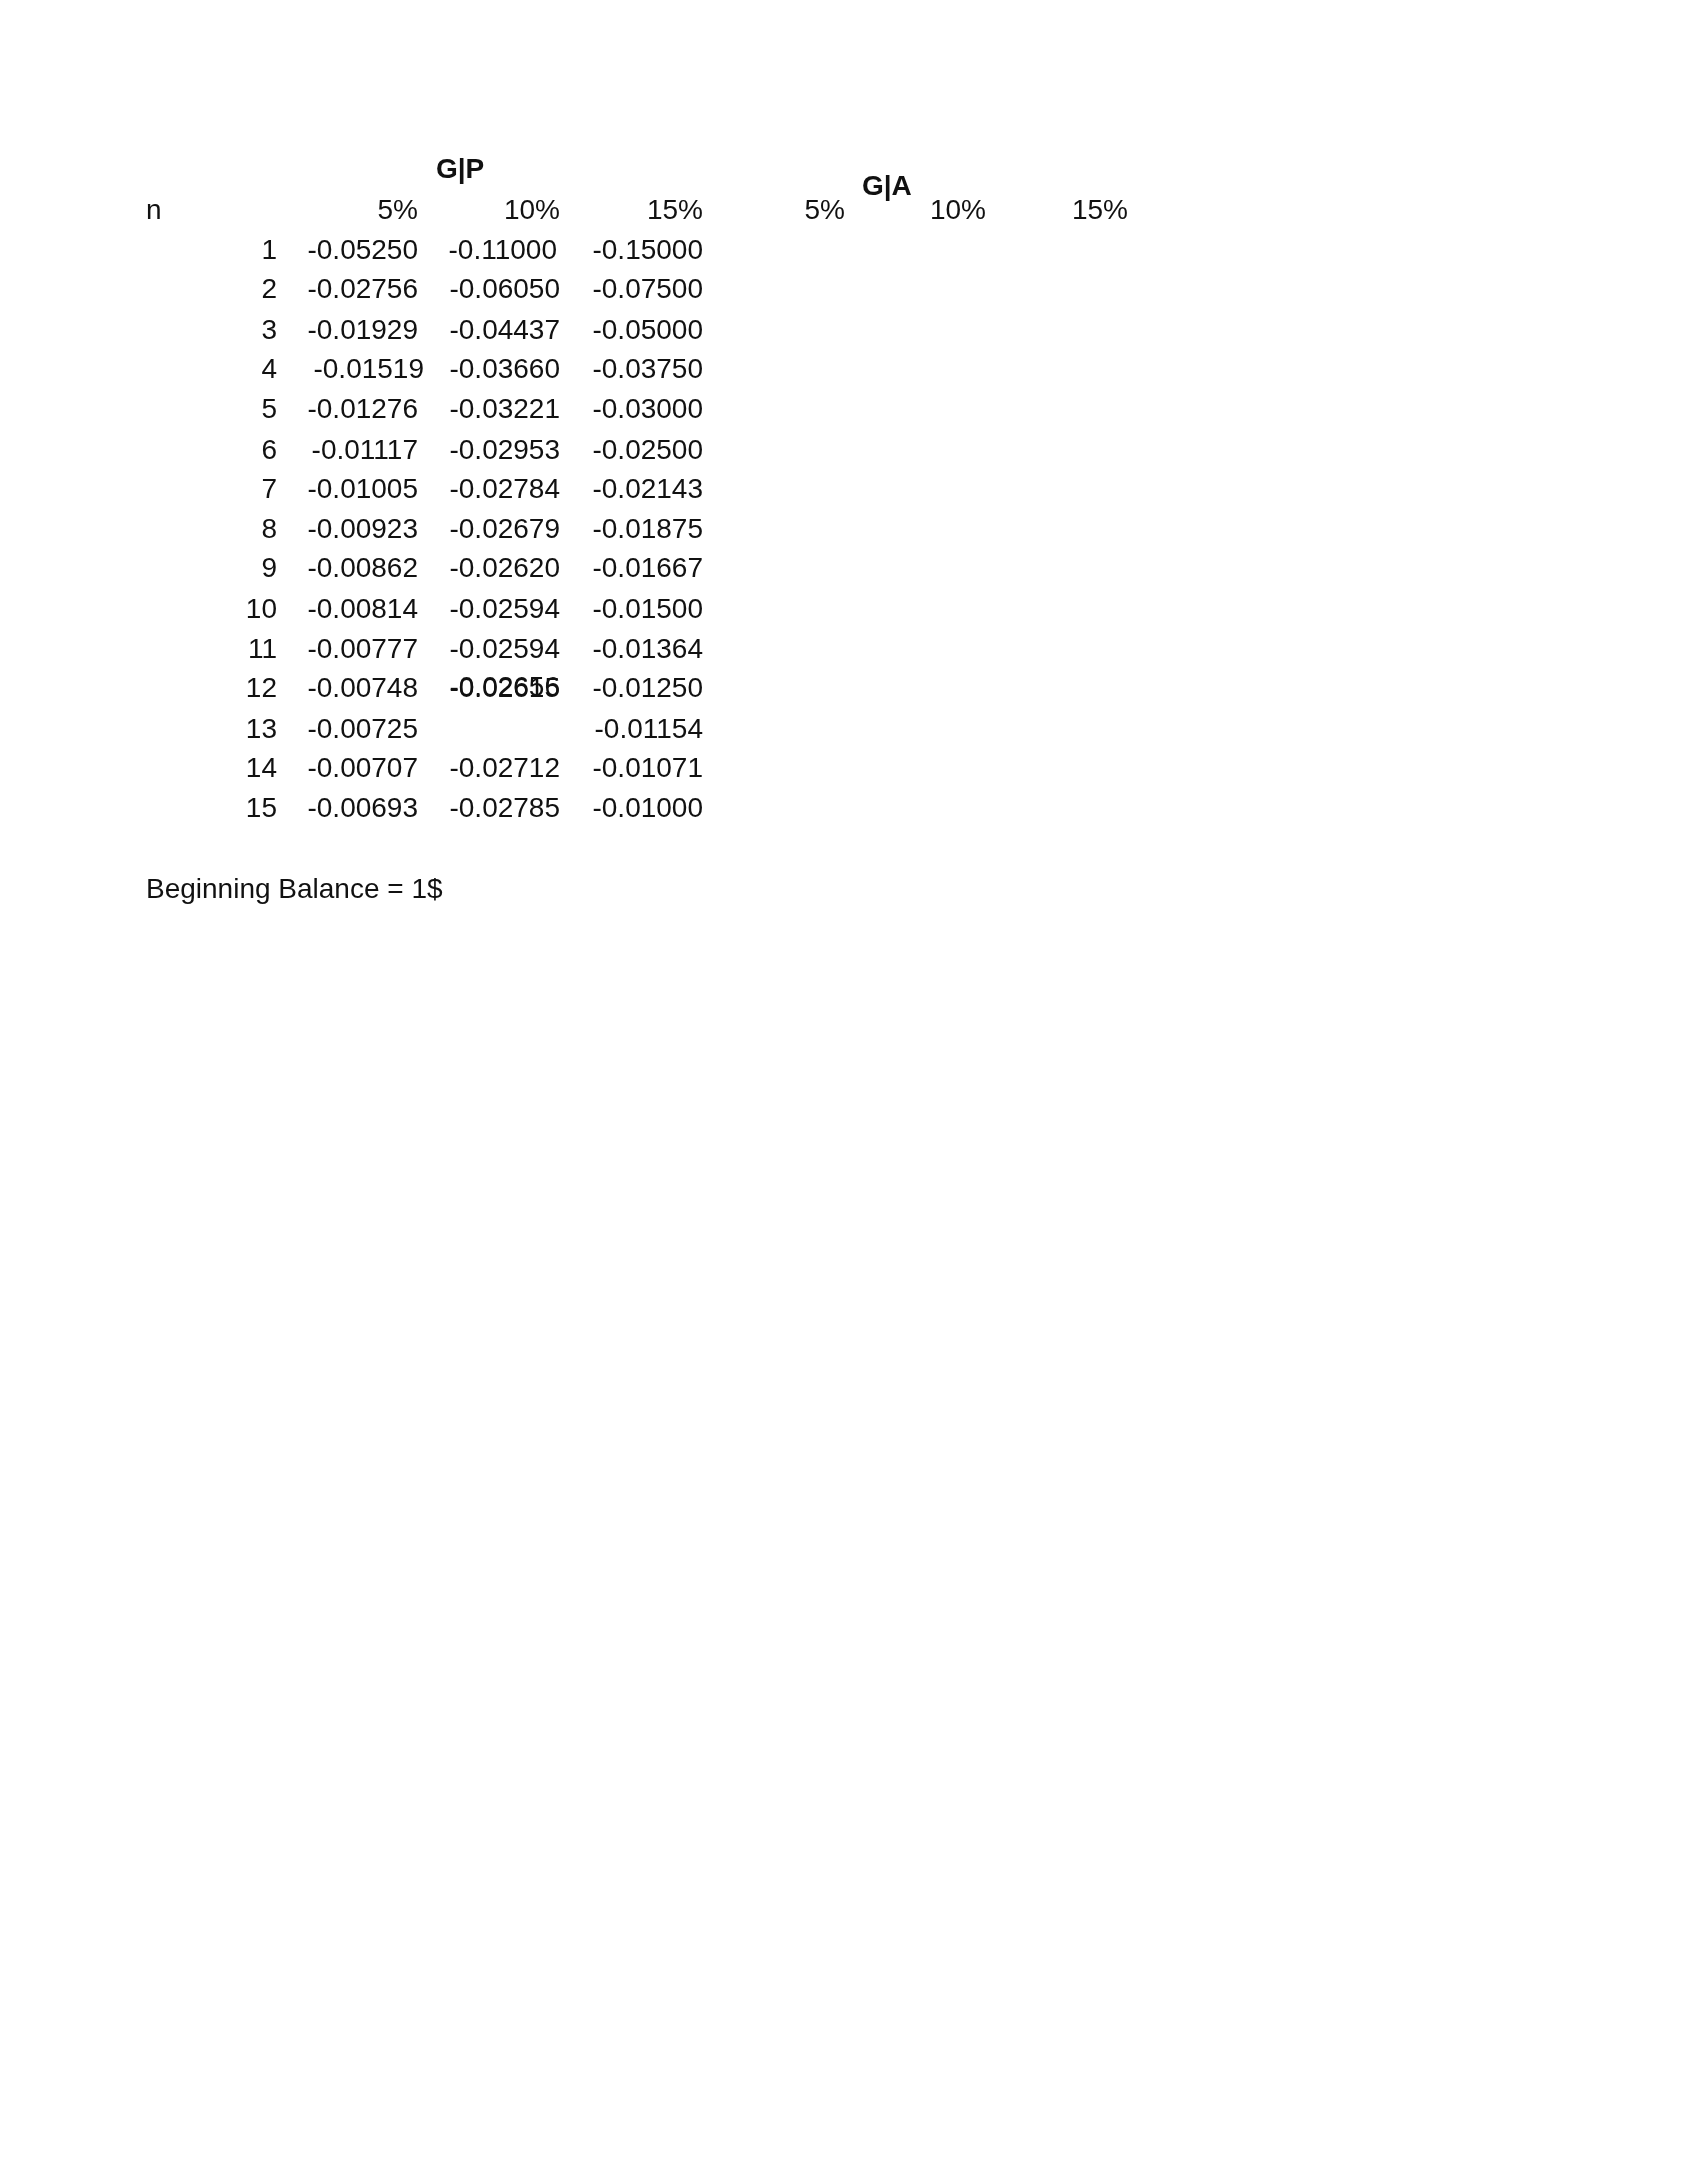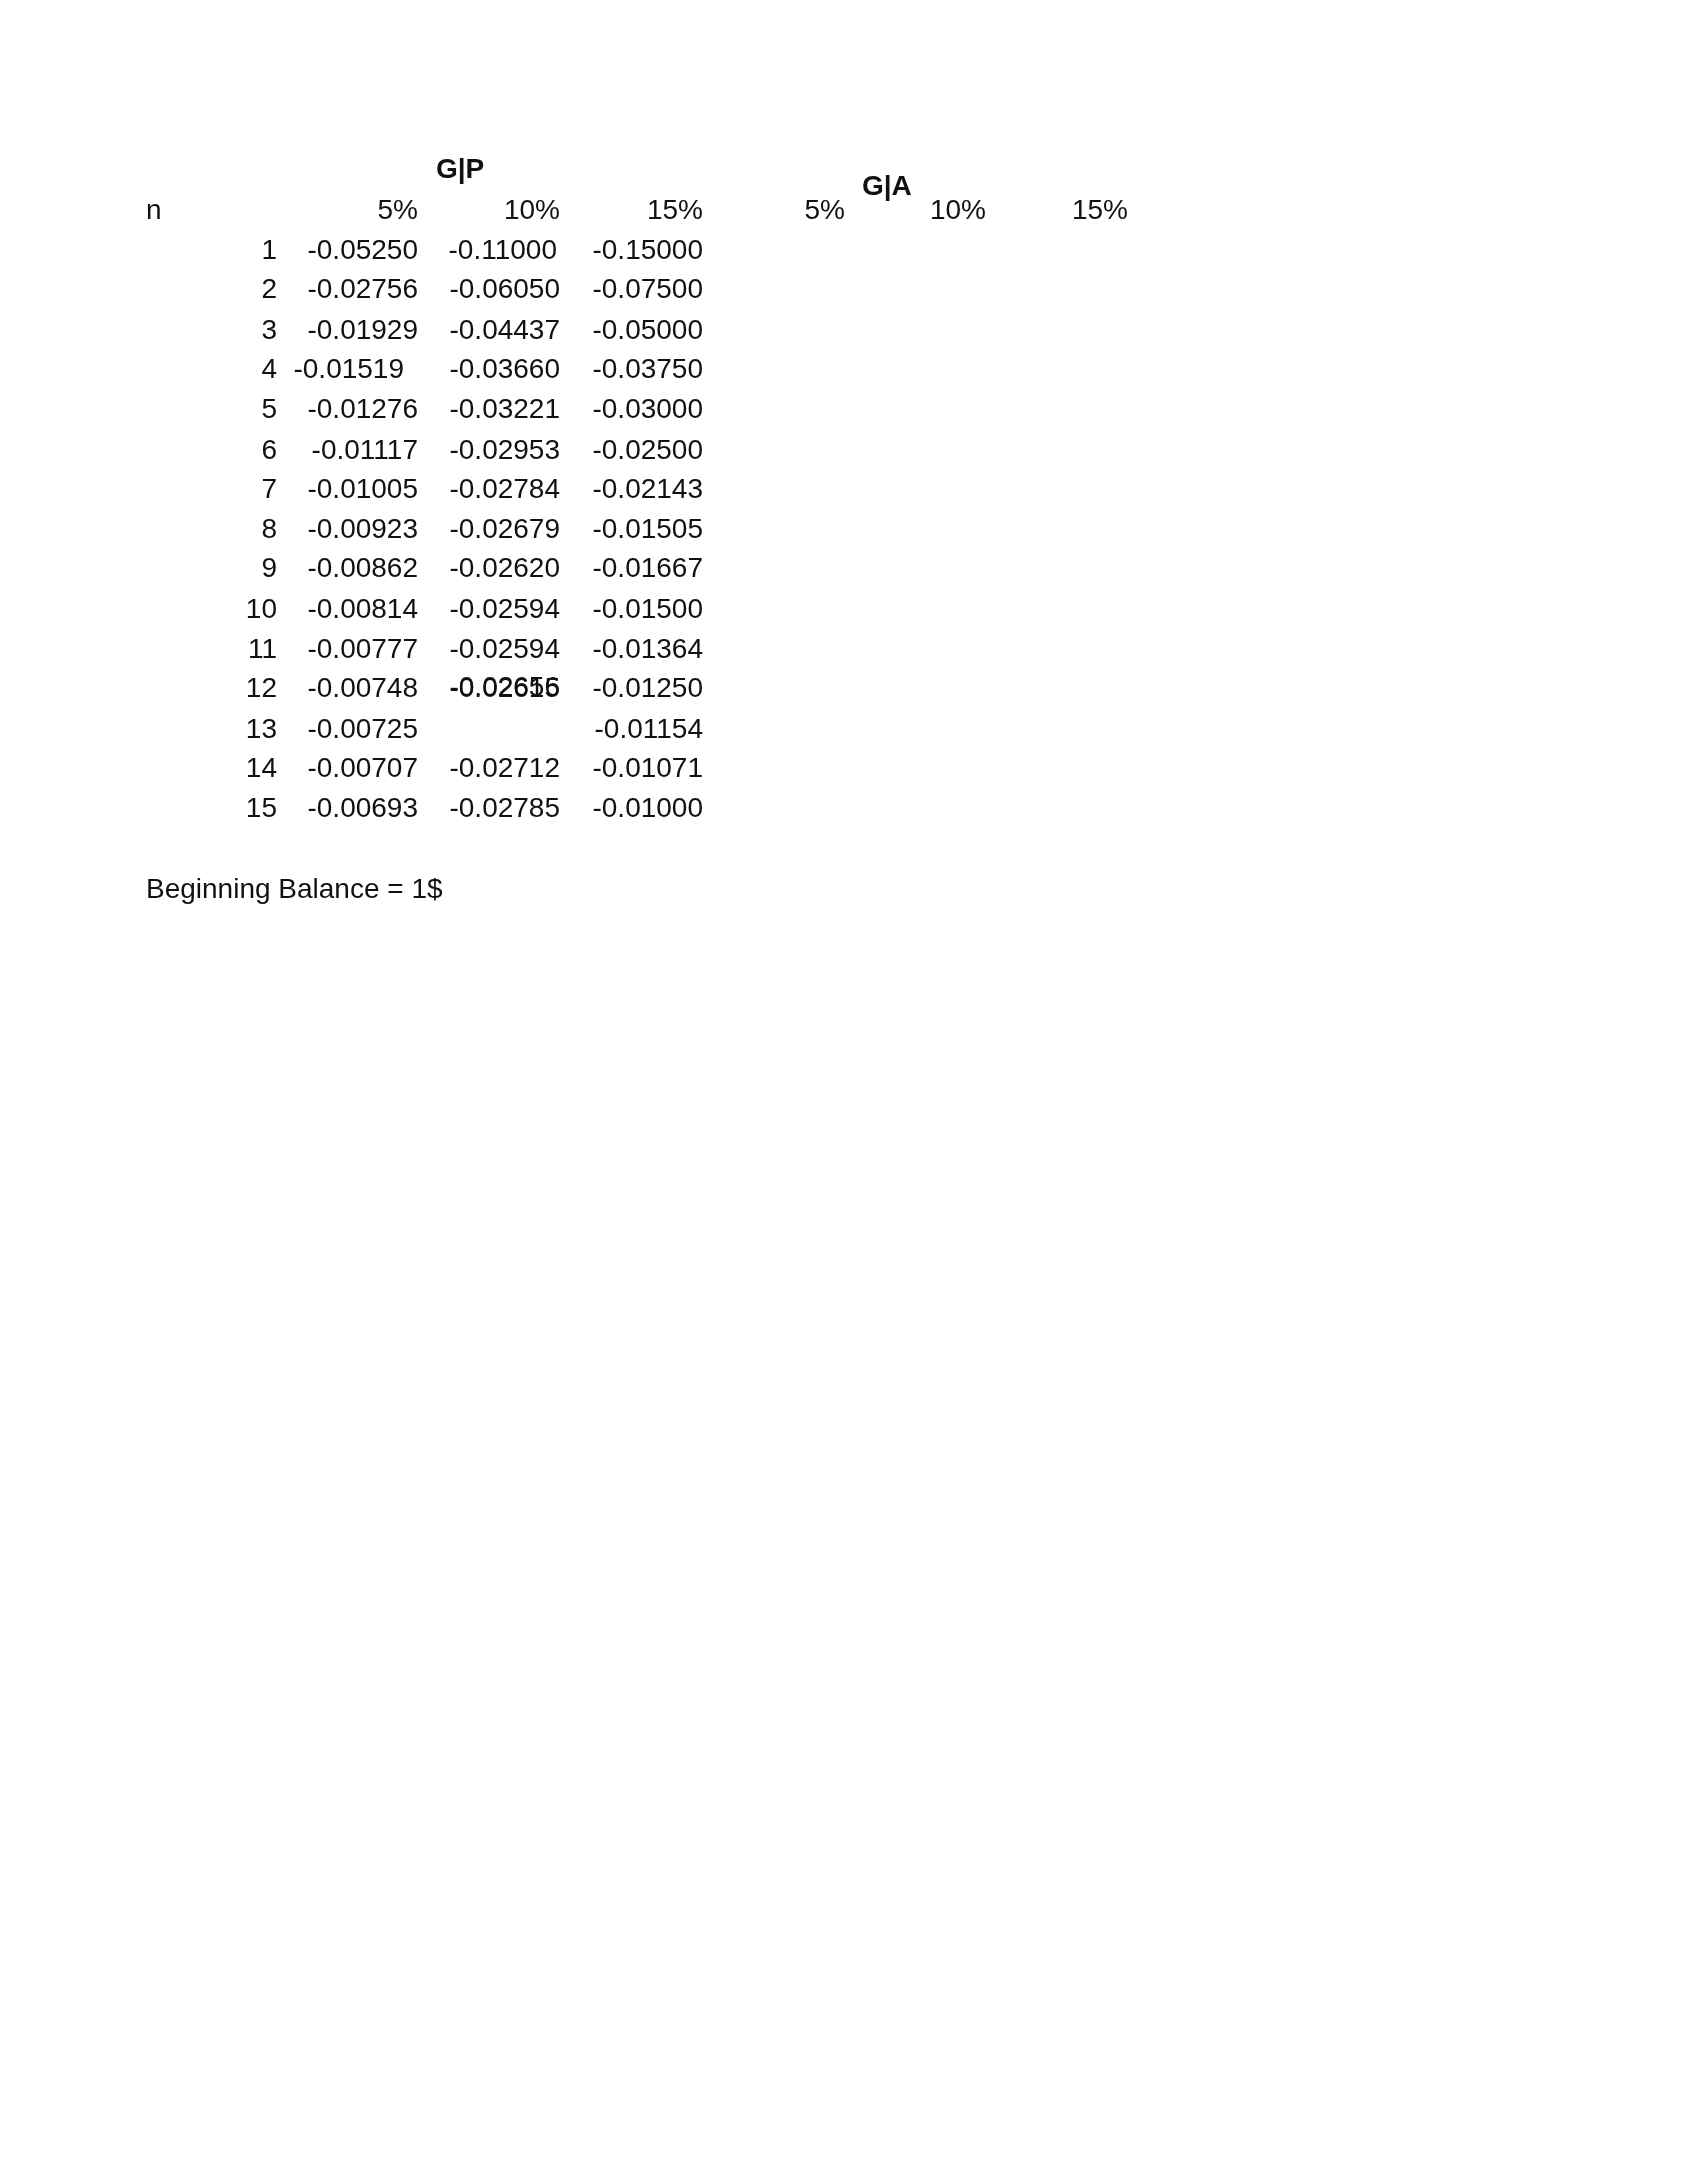--- a/index.html
+++ b/index.html
@@ -33,39 +33,39 @@
       <div class="cell" style="left: 564px; top: 230px;">-0.15000</div>
       <div class="idx" style="left: 218px; top: 269px;">2</div>
       <div class="cell" style="left: 279px; top: 269px;">-0.02756</div>
       <div class="cell" style="left: 421px; top: 269px;">-0.06050</div>
       <div class="cell" style="left: 564px; top: 269px;">-0.07500</div>
       <div class="idx" style="left: 218px; top: 310px;">3</div>
       <div class="cell" style="left: 279px; top: 310px;">-0.01929</div>
       <div class="cell" style="left: 421px; top: 310px;">-0.04437</div>
       <div class="cell" style="left: 564px; top: 310px;">-0.05000</div>
       <div class="idx" style="left: 218px; top: 349px;">4</div>
-      <div class="cell" style="left: 265px; top: 349px;">-0.01519</div>
+      <div class="cell" style="left: 285px; top: 349px;">-0.01519</div>
       <div class="cell" style="left: 421px; top: 349px;">-0.03660</div>
       <div class="cell" style="left: 564px; top: 349px;">-0.03750</div>
       <div class="idx" style="left: 218px; top: 389px;">5</div>
       <div class="cell" style="left: 279px; top: 389px;">-0.01276</div>
       <div class="cell" style="left: 421px; top: 389px;">-0.03221</div>
       <div class="cell" style="left: 564px; top: 389px;">-0.03000</div>
       <div class="idx" style="left: 218px; top: 430px;">6</div>
       <div class="cell" style="left: 279px; top: 430px;">-0.01117</div>
       <div class="cell" style="left: 421px; top: 430px;">-0.02953</div>
       <div class="cell" style="left: 564px; top: 430px;">-0.02500</div>
       <div class="idx" style="left: 218px; top: 469px;">7</div>
       <div class="cell" style="left: 279px; top: 469px;">-0.01005</div>
       <div class="cell" style="left: 421px; top: 469px;">-0.02784</div>
       <div class="cell" style="left: 564px; top: 469px;">-0.02143</div>
       <div class="idx" style="left: 218px; top: 509px;">8</div>
       <div class="cell" style="left: 279px; top: 509px;">-0.00923</div>
       <div class="cell" style="left: 421px; top: 509px;">-0.02679</div>
-      <div class="cell" style="left: 564px; top: 509px;">-0.01505</div>
+      <div class="cell" style="left: 564px; top: 509px;">-0.01875</div>
       <div class="idx" style="left: 218px; top: 548px;">9</div>
       <div class="cell" style="left: 279px; top: 548px;">-0.00862</div>
       <div class="cell" style="left: 421px; top: 548px;">-0.02620</div>
       <div class="cell" style="left: 564px; top: 548px;">-0.01667</div>
       <div class="idx" style="left: 218px; top: 589px;">10</div>
       <div class="cell" style="left: 279px; top: 589px;">-0.00814</div>
       <div class="cell" style="left: 421px; top: 589px;">-0.02594</div>
       <div class="cell" style="left: 564px; top: 589px;">-0.01500</div>
       <div class="idx" style="left: 218px; top: 629px;">11</div>
       <div class="cell" style="left: 279px; top: 629px;">-0.00777</div>

